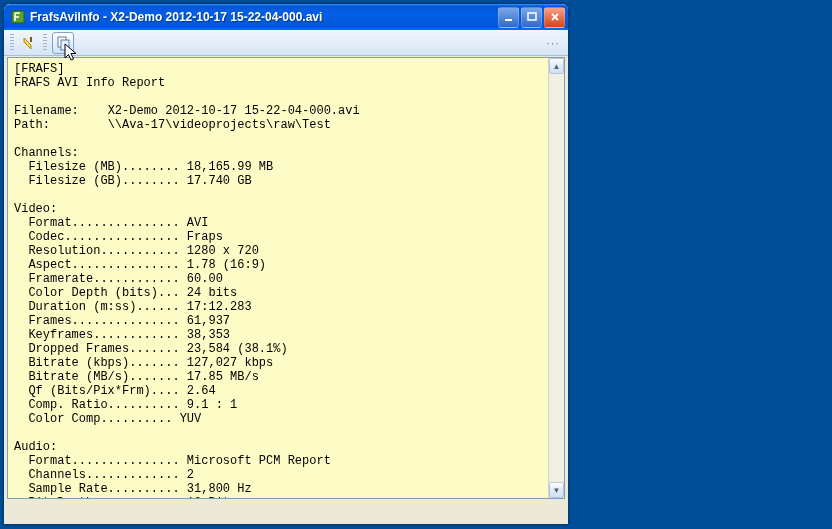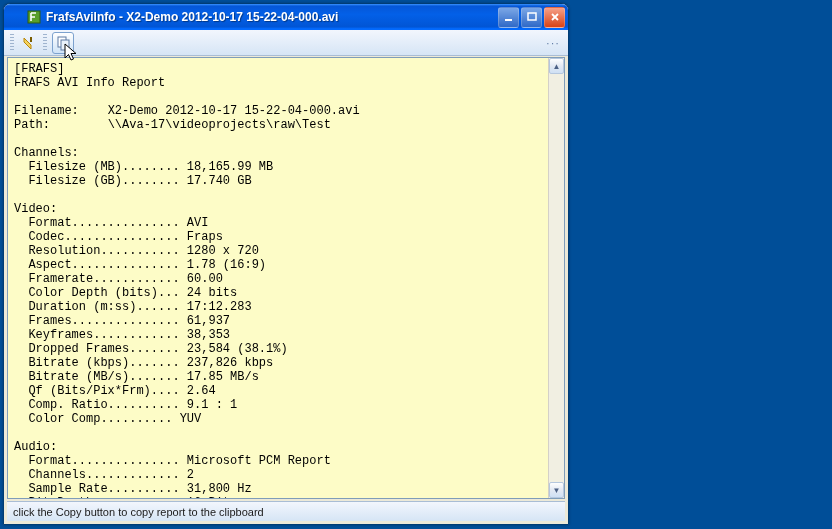--- a/index.html
+++ b/index.html
@@ -22,21 +22,21 @@
       border: 1px solid #003c74;
       border-radius: 7px 7px 0 0;
       overflow: hidden;
       box-shadow: 0 0 3px rgba(0,0,0,0.3);
     }
     .titlebar {
       height: 26px;
       background: linear-gradient(to bottom, #3a93ff 0%, #0557d7 8%, #0360e8 40%, #0155d5 88%, #026afe 95%);
       display: flex;
       align-items: center;
-      padding: 0 3px 0 22px;
+      padding: 0 3px 0 6px;
       color: #fff;
       font-weight: bold;
       font-size: 12px;
     }
     .titlebar .app-icon {
       width: 16px;
       height: 16px;
       margin-right: 4px;
       display: inline-flex;
       align-items: center;
@@ -246,21 +246,21 @@
 <span>  Format............... AVI</span>
 <span>  Codec................ Fraps</span>
 <span>  Resolution........... 1280 x 720</span>
 <span>  Aspect............... 1.78 (16:9)</span>
 <span>  Framerate............ 60.00</span>
 <span>  Color Depth (bits)... 24 bits</span>
 <span>  Duration (m:ss)...... 17:12.283</span>
 <span>  Frames............... 61,937</span>
 <span>  Keyframes............ 38,353</span>
 <span>  Dropped Frames....... 23,584 (38.1%)</span>
-<span>  Bitrate (kbps)....... 237,826 kbps</span>
+<span>  Bitrate (kbps)....... 127,027 kbps</span>
 <span>  Bitrate (MB/s)....... 17.85 MB/s</span>
 <span>  Qf (Bits/Pix*Frm).... 2.64</span>
 <span>  Comp. Ratio.......... 9.1 : 1</span>
 <span>  Color Comp.......... YUV</span>
 
 <span>Audio:</span>
 <span>  Format............... Microsoft PCM Report</span>
 <span>  Channels............. 2</span>
 <span>  Sample Rate.......... 31,800 Hz</span>
 <span>  Bit Depth............ 16 Bits</span>
@@ -269,21 +269,18 @@
 
 
 </div>
     <div class="vscroll">
       <div class="sbtn">▲</div>
       <div class="strack"></div>
       <div class="sbtn">▼</div>
     </div>
   </div>
 
-  <div class="statusbar">
-    <span>click the Copy button to copy report to the clipboard</span>
-  </div>
 
 
   <svg class="cursor-arrow" width="16" height="20" viewBox="0 0 16 20">
     <path d="M1 1 L1 15 L4.5 11.5 L7 17 L9.5 16 L7 10.5 L12 10.5 Z" fill="#fff" stroke="#000" stroke-width="1"></path>
   </svg>
 </div>
 
 </body></html>

